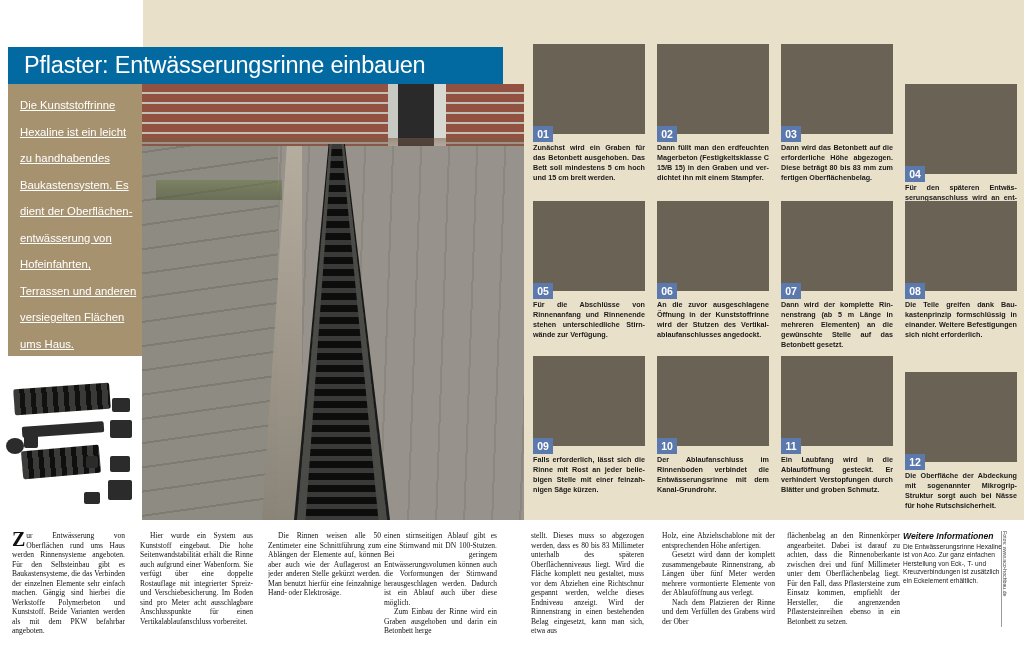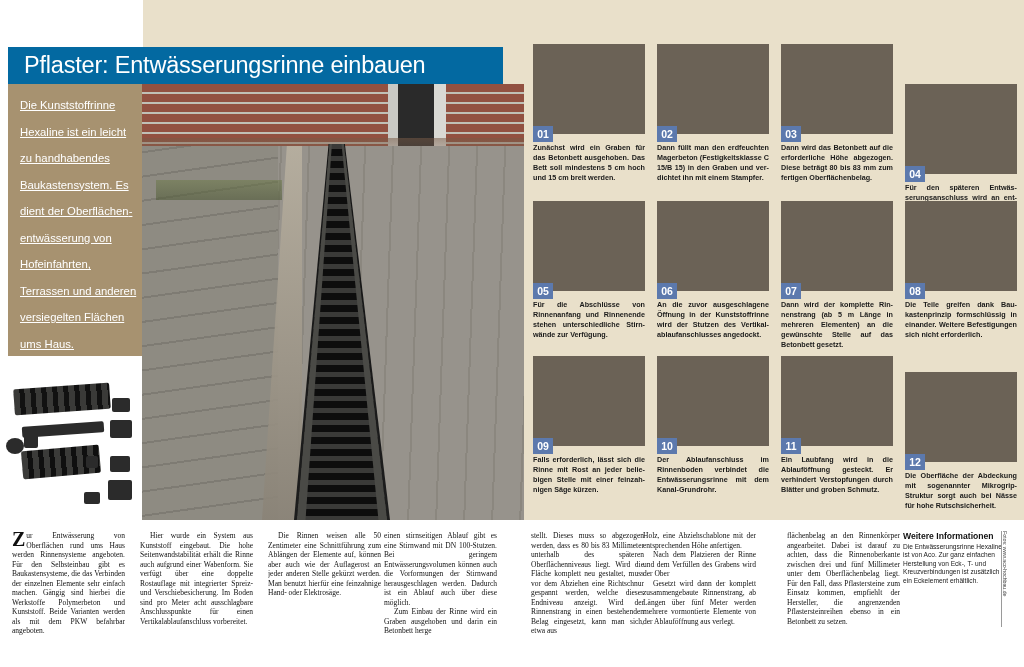--- a/index.html
+++ b/index.html
@@ -159,20 +159,21 @@
     padding-right:1px;font-family:"Liberation Serif", serif;
   }
 
   .info-box{
     position:absolute;left:903px;top:531px;width:100px;height:128px;
     overflow:hidden;
   }
   .info-box h4{
     margin:0 0 2px 0;font-size:8.6px;color:#111;font-weight:bold;
     font-family:"Liberation Sans", sans-serif;
+    font-style:italic;
   }
   .info-box .txt{
     font-size:6.6px;line-height:8.4px;color:#1a1a1a;
     font-family:"Liberation Sans", sans-serif;
   }
   .credit{
     position:absolute;left:1008px;top:531px;
     font-size:5.2px;color:#444;
     transform-origin:left top;transform:rotate(90deg);
     white-space:nowrap;font-family:"Liberation Sans", sans-serif;
@@ -329,24 +330,24 @@
 
     <div class="col" style="left:372px;">
       <p class="first">einen stirnseitigen Ablauf gibt es eine Stirnwand mit DN 100-Stutzen. Bei gerin­gem Entwässerungsvolumen können auch die Vorformun­gen der Stirnwand heraus­geschlagen werden. Dadurch ist ein Ablauf auch über diese möglich.</p>
       <p>Zum Einbau der Rinne wird ein Graben ausgehoben und darin ein Betonbett herge­</p>
     </div>
 
     <div class="col" style="left:519px;">
       <p class="first">stellt. Dieses muss so abge­zogen werden, dass es 80 bis 83 Millimeter unterhalb des späteren Oberflächenniveaus liegt. Wird die Fläche kom­plett neu gestaltet, muss vor dem Abziehen eine Richt­schnur gespannt werden, wel­che dieses Endniveau anzeigt. Wird der Rinnenstrang in ei­nen bestehenden Belag einge­setzt, kann man sich, etwa aus</p>
     </div>
 
-    <div class="col" style="left:631px;">
+    <div class="col" style="left:650px;">
       <p class="first">Holz, eine Abziehschablone mit der entsprechenden Höhe anfertigen.</p>
+      <p>Gesetzt wird dann der kom­plett zusammengebaute Rin­nenstrang, ab Längen über fünf Meter werden mehrere vormontierte Elemente von der Ablauföffnung aus verlegt.</p>
       <p>Nach dem Platzieren der Rinne und dem Verfüllen des Grabens wird der Ober­</p>
-      <p>Gesetzt wird dann der kom­plett zusammengebaute Rin­nenstrang, ab Längen über fünf Meter werden mehrere vormontierte Elemente von der Ablauföffnung aus verlegt.</p>
     </div>
 
     <div class="col" style="left:775px;">
       <p class="first">flächenbelag an den Rinnen­körper angearbeitet. Dabei ist darauf zu achten, dass die Rinnenoberkante zwischen drei und fünf Millimeter unter dem Oberflächenbelag liegt. Für den Fall, dass Pflaster­steine zum Einsatz kommen, empfiehlt der Hersteller, die angrenzenden Pflasterstein­reihen ebenso in ein Betonbett zu setzen.</p>
     </div>
 
   </div>
 
   <div class="info-box">
     <h4>Weitere Informationen</h4>

